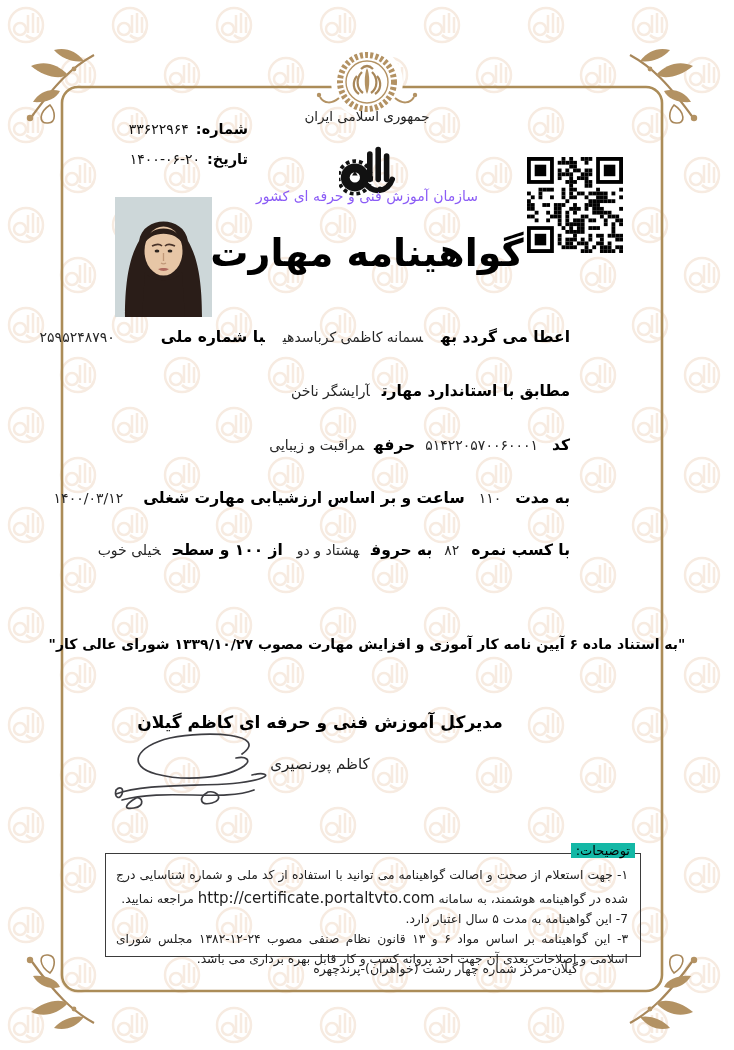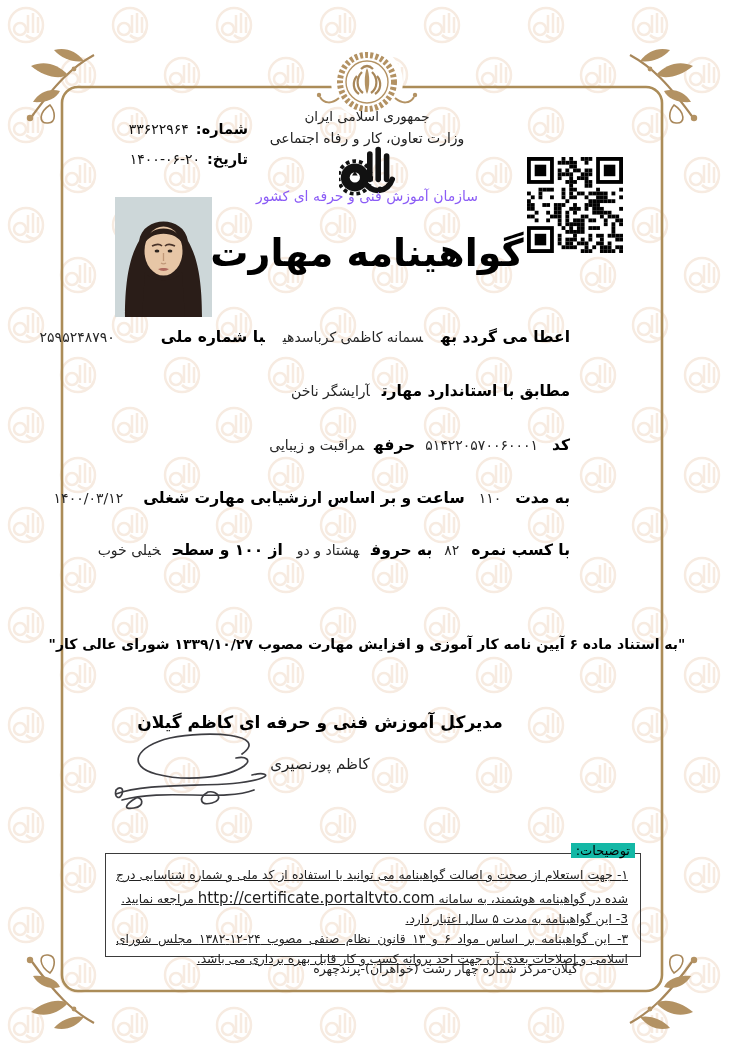--- a/index.html
+++ b/index.html
@@ -43,21 +43,21 @@
   .quote { top:636px; font-size:14px; font-weight:700; color:#000; direction:rtl; }
 
   .signatory { top:712px; left:110px; width:420px; text-align:center; direction:rtl; }
   .signatory .s-title { font-size:17px; font-weight:700; color:#000; }
   .signatory .s-name  { margin-top:23px; font-size:15px; color:#222; }
 
   
   .notes-box { top:853px; left:105px; width:536px; height:104px;
     border:1.5px solid #3b3b3b; padding:12px 12px 6px 10px;
     direction:rtl; font-size:12.3px; line-height:1.62; color:#222;
-    text-align:justify;text-decoration:underline; }
+    text-align:justify; }
   .notes-box p { margin:0; }
   .notes-label { top:843px; right:99px; background:#14b8a6; padding:0 5px;
     font-size:13px; font-weight:400; color:#000; direction:rtl; }
   .url { font-size:15px; direction:ltr; unicode-bidi:isolate; color:#1d1d1d; }
 
   .footer-line { top:961px; right:156px; font-size:12.5px; color:#222; direction:rtl; }
 
   svg { display:block; }
 </style>
 </head>
@@ -379,21 +379,20 @@
       <path d="M10,72 C52,60 112,74 142,62"></path>
       <path d="M24,70 C14,76 10,82 22,80 C34,78 30,68 24,70 Z"></path>
       <path d="M96,64 C86,70 88,78 100,75 C112,72 106,62 96,64 Z"></path>
       <path d="M4,62 C8,58 12,60 10,66 C8,72 2,70 4,62 Z"></path>
     </g>
   </svg>
 
   <div class="layer z3">
 
     <div class="abs center hdr-line1 rtl">جمهوری اسلامی ایران</div>
-    <div class="abs center hdr-line2 rtl">وزارت تعاون، کار و رفاه اجتماعی</div>
     <div class="abs center hdr-line3 rtl">سازمان آموزش فنی و حرفه ای کشور</div>
 
     <div class="abs meta-row meta-serial">
       <b>شماره:</b><span class="val num">۳۳۶۲۲۹۶۴</span>
     </div>
     <div class="abs meta-row meta-date">
       <b>تاریخ:</b><span class="val num ltrnum">۱۴۰۰-۰۶-۲۰</span>
     </div>
 
     <div class="abs center cert-title rtl">گواهینامه مهارت</div>
@@ -420,21 +419,21 @@
 
     <div class="abs center quote">"به استناد ماده ۶ آیین نامه کار آموزی و افزایش مهارت مصوب ۱۳۳۹/۱۰/۲۷ شورای عالی کار"</div>
 
     <div class="abs signatory">
       <div class="s-title">مدیرکل آموزش فنی و حرفه ای کاظم گیلان</div>
       <div class="s-name">کاظم پورنصیری</div>
     </div>
 
     <div class="abs notes-box">
       <p><span>۱- جهت استعلام از صحت و اصالت گواهینامه می توانید با استفاده از کد ملی و شماره شناسایی درج شده در گواهینامه هوشمند، به سامانه </span><span class="url">http://certificate.portaltvto.com</span><span> مراجعه نمایید.</span></p>
-      <p>3- این گواهینامه به مدت ۵ سال اعتبار دارد.</p>
+      <p>7- این گواهینامه به مدت ۵ سال اعتبار دارد.</p>
       <p>۳- این گواهینامه بر اساس مواد ۶ و ۱۳ قانون نظام صنفی مصوب ۲۴-۱۲-۱۳۸۲ مجلس شورای اسلامی و اصلاحات بعدی آن جهت اخذ پروانه کسب و کار قابل بهره برداری می باشد.</p>
     </div>
     <div class="abs notes-label">توضیحات:</div>
 
     <div class="abs footer-line">گیلان-مرکز شماره چهار رشت (خواهران)-پرندچهره</div>
 
   </div>
 </div>
 
 </body></html>

